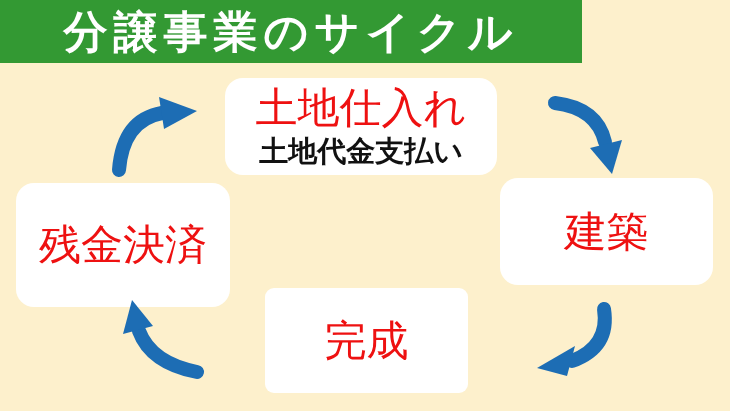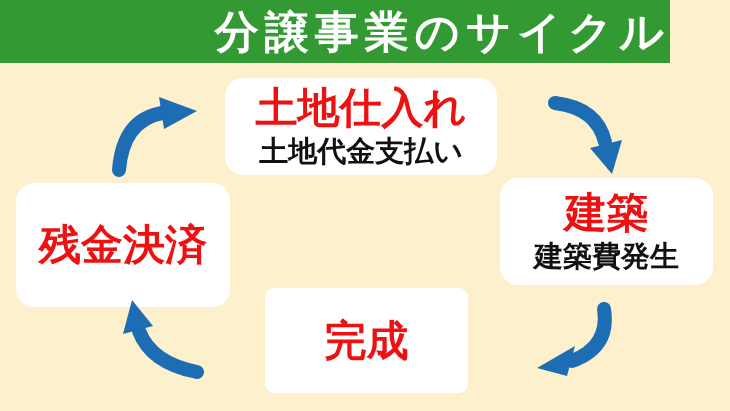--- a/index.html
+++ b/index.html
@@ -12,39 +12,39 @@
     --arrow:#1d6db4;
   }
   *{margin:0;padding:0;box-sizing:border-box;}
   html,body{width:730px;height:411px;overflow:hidden;}
   body{
     position:relative;
     background:var(--background,#fdf0cc);
     font-family:"Liberation Sans","DejaVu Sans",sans-serif;
   }
   .header{
-    position:absolute;left:0;top:0;width:670px;height:63px;
+    position:absolute;left:0;top:0;width:582px;height:63px;
     background:var(--header-bg,#339933);
-    display:flex;align-items:center;justify-content:flex-end;
+    display:flex;align-items:center;justify-content:center;
   }
   .header-title{
     color:var(--header-text,#fff);
     font-size:44px;font-weight:bold;letter-spacing:6px;
     white-space:nowrap;line-height:1;
   }
   .step-card{
     position:absolute;
     background:var(--box-bg,#fff);
     border-radius:18px;
     display:flex;flex-direction:column;align-items:center;justify-content:center;
     text-align:center;
   }
   .step-title{
     color:var(--step-title,#ee1111);
-    font-size:42px;font-weight:bold;line-height:1.12;white-space:nowrap;
+    font-size:42px;font-weight:normal;line-height:1.12;white-space:nowrap;
   }
   .step-subtitle{
     color:var(--step-subtitle,#111);
     font-size:29px;font-weight:bold;line-height:1.25;white-space:nowrap;
     margin-top:2px;
     font-family:Liberation Serif, serif;
   }
   .card-top{left:225px;top:78px;width:272px;height:97px;}
   .card-right{left:500px;top:178px;width:213px;height:107px;}
   .card-bottom{left:265px;top:288px;width:203px;height:105px;border-radius:9px;}
@@ -64,21 +64,20 @@
   <div class="header-title">分譲事業のサイクル</div>
 </div>
 
 <div class="step-card card-top">
   <div class="step-title">土地仕入れ</div>
   <div class="step-subtitle">土地代金支払い</div>
 </div>
 
 <div class="step-card card-right">
   <div class="step-title">建築</div>
-  <div class="step-subtitle">建築費発生</div>
 </div>
 
 <div class="step-card card-bottom">
   <div class="step-title">完成</div>
 </div>
 
 <div class="step-card card-left">
   <div class="step-title">残金決済</div>
 </div>
 

